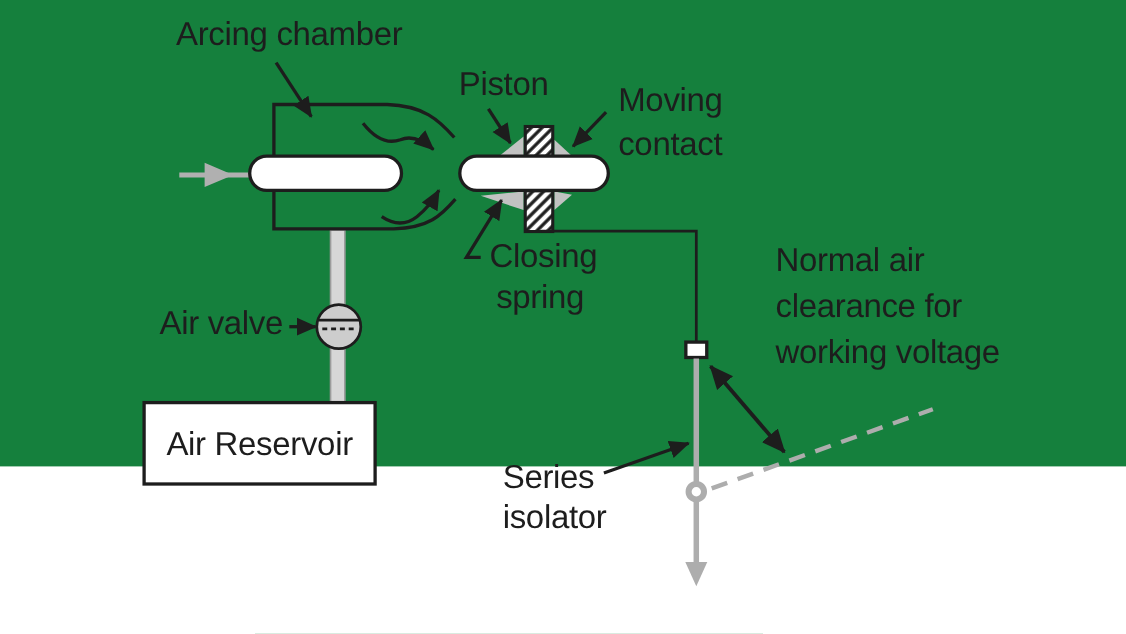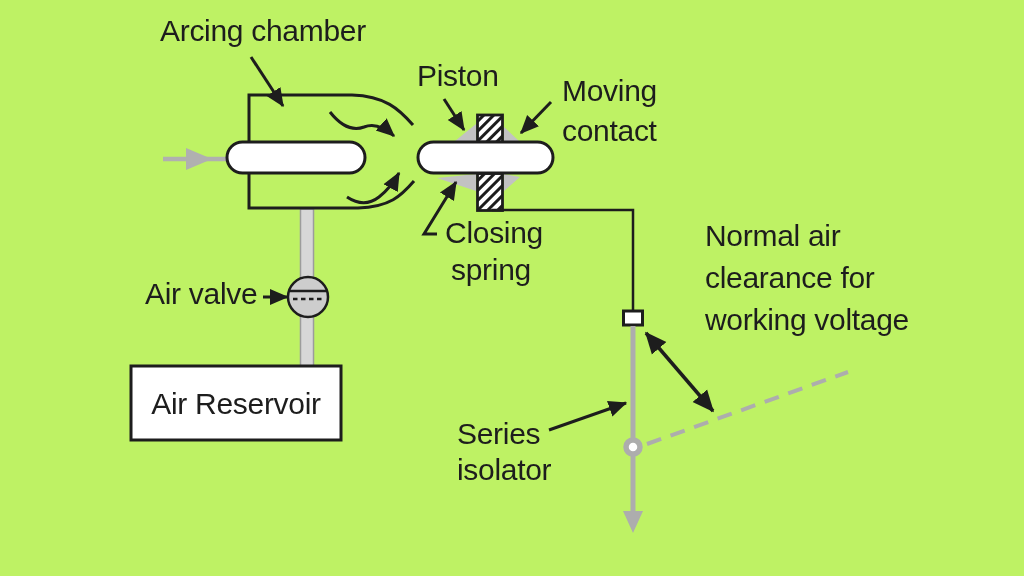--- a/index.html
+++ b/index.html
@@ -6,22 +6,22 @@
     margin: 0;
     padding: 0;
     width: 1024px;
     height: 576px;
     background: #ffffff;
     overflow: hidden;
   }
   #stage {
     position: relative;
     width: 1024px;
-    height: 576px;
-    background: #bef264;
+    height: 424px;
+    background: #15803d;
   }
   svg { display: block; }
   .lbl {
     font-family: "Liberation Sans", "DejaVu Sans", sans-serif;
     font-size: 30px;
     fill: #1d1d1d;
     letter-spacing: -0.3px;
   }
 </style>
 </head>

